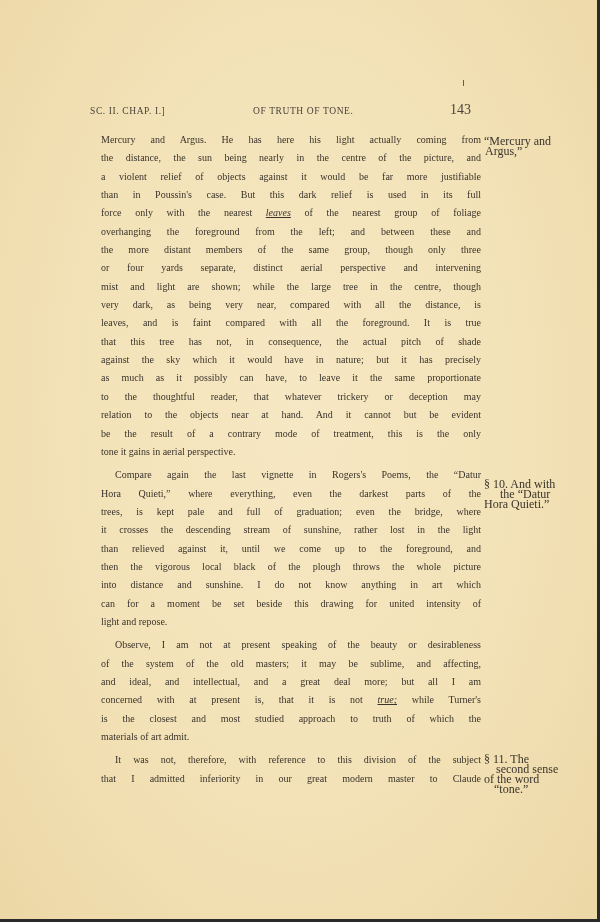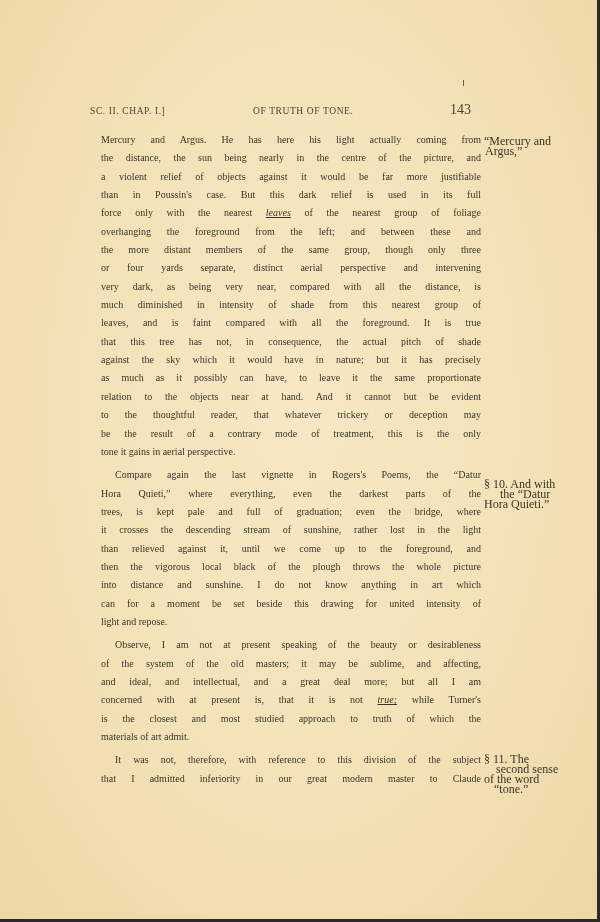--- a/index.html
+++ b/index.html
@@ -57,28 +57,28 @@
 
   <div class="body" id="body">
       <span class="line ">Mercury and Argus.  He has here his light actually coming from</span>
       <span class="line ">the distance, the sun being nearly in the centre of the picture, and</span>
       <span class="line ">a violent relief of objects against it would be far more justifiable</span>
       <span class="line ">than in Poussin's case.  But this dark relief is used in its full</span>
       <span class="line ">force only with the nearest <span class="it">leaves</span> of the nearest group of foliage</span>
       <span class="line ">overhanging the foreground from the left; and between these and</span>
       <span class="line ">the more distant members of the same group, though only three</span>
       <span class="line ">or four yards separate, distinct aerial perspective and intervening</span>
+      <span class="line ">mist and light are shown; while the large tree in the centre, though</span>
       <span class="line ">very dark, as being very near, compared with all the distance, is</span>
-      <span class="line ">much diminished in intensity of shade from this nearest group of</span>
       <span class="line ">leaves, and is faint compared with all the foreground.  It is true</span>
       <span class="line ">that this tree has not, in consequence, the actual pitch of shade</span>
       <span class="line ">against the sky which it would have in nature; but it has precisely</span>
       <span class="line ">as much as it possibly can have, to leave it the same proportionate</span>
+      <span class="line ">to the thoughtful reader, that whatever trickery or deception may</span>
       <span class="line ">relation to the objects near at hand.  And it cannot but be evident</span>
-      <span class="line ">to the thoughtful reader, that whatever trickery or deception may</span>
       <span class="line ">be the result of a contrary mode of treatment, this is the only</span>
       <span class="line last">tone it gains in aerial perspective.</span>
       <div class="gap"></div>
       <span class="line indent">Compare again the last vignette in Rogers's Poems, the “Datur</span>
       <span class="line ">Hora Quieti,” where everything, even the darkest parts of the</span>
       <span class="line ">trees, is kept pale and full of graduation; even the bridge, where</span>
       <span class="line ">it crosses the descending stream of sunshine, rather lost in the light</span>
       <span class="line ">than relieved against it, until we come up to the foreground, and</span>
       <span class="line ">then the vigorous local black of the plough throws the whole picture</span>
       <span class="line ">into distance and sunshine.  I do not know anything in art which</span>

